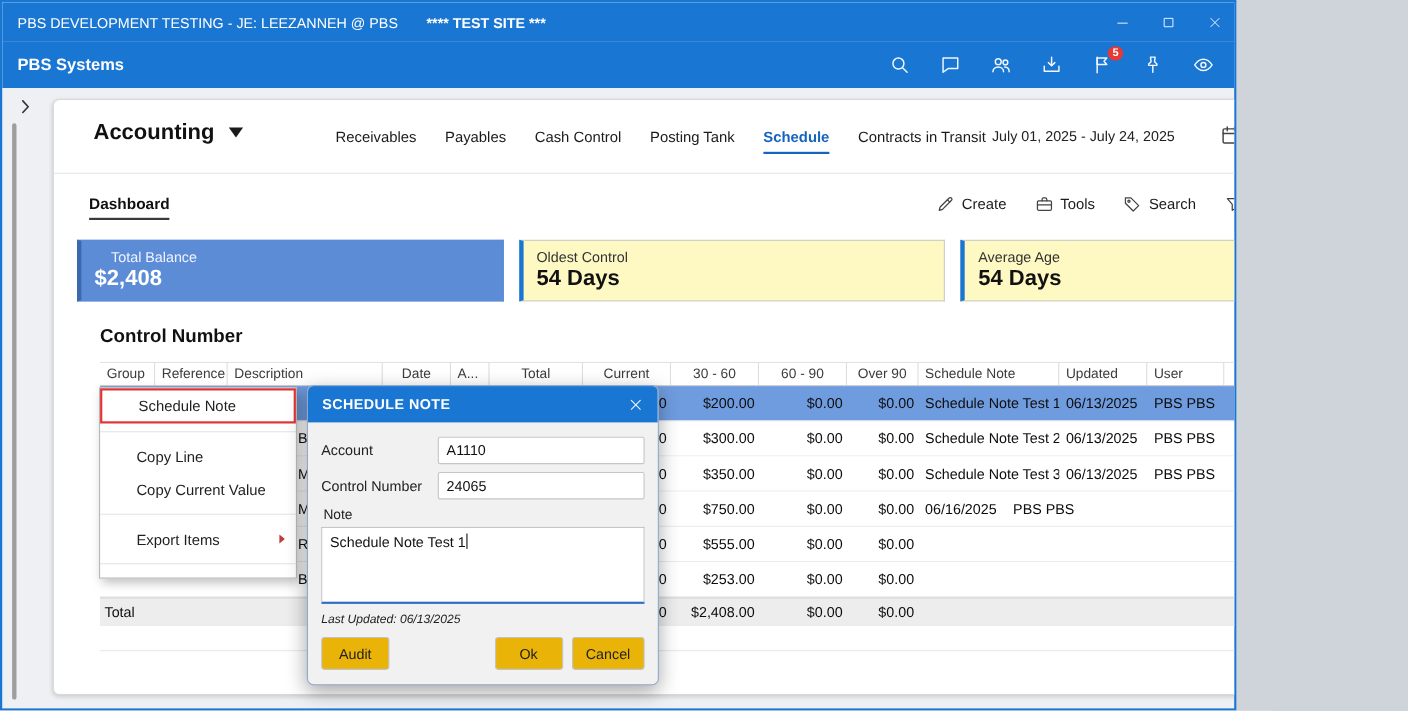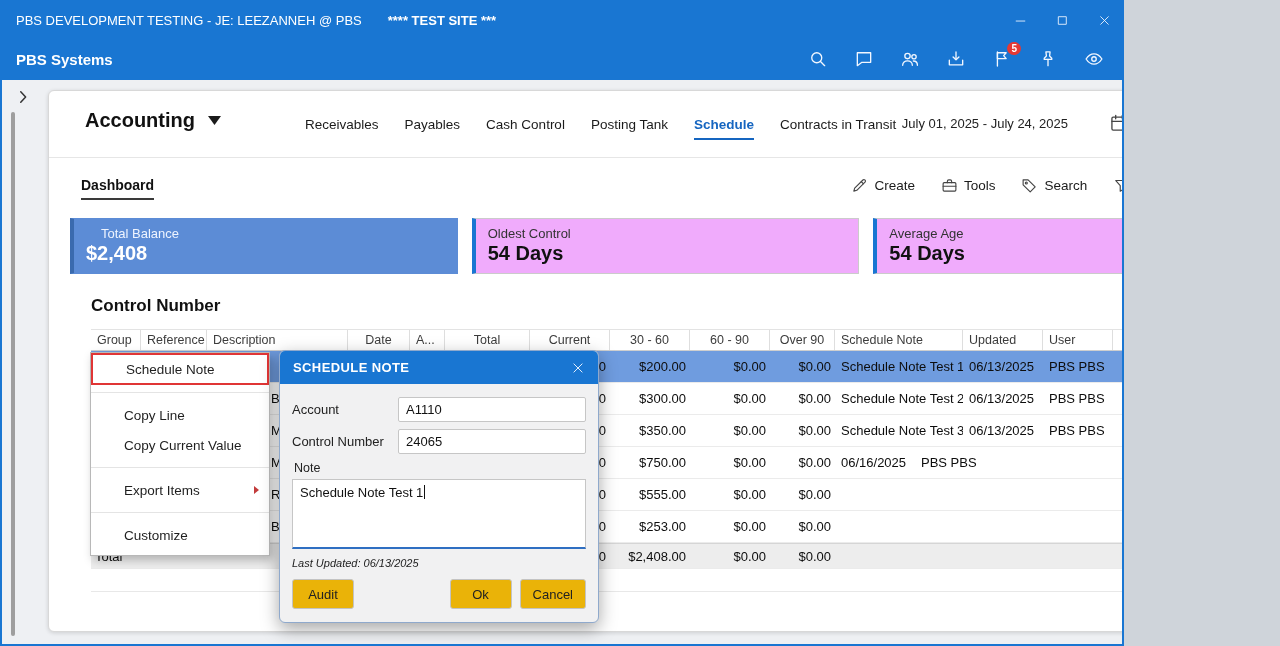--- a/index.html
+++ b/index.html
@@ -45,21 +45,21 @@
   .daterange{font-size:13px;color:#222;margin-right:21px;}
   .hicon{cursor:pointer;}
   .hdr-divider{position:absolute;left:0;top:66px;width:100%;border-top:1px solid #e6e6e6;}
 
   .view-tab{position:absolute;left:32px;top:86px;font-size:14px;font-weight:bold;color:#111;
     padding-bottom:5px;border-bottom:2px solid #3a3a3a;cursor:pointer;}
   .actions{position:absolute;right:14px;top:86px;display:flex;align-items:center;gap:26px;}
   .action{display:flex;align-items:center;gap:6px;font-size:13.5px;color:#1b1b1b;cursor:pointer;}
 
   .stats{position:absolute;left:21px;top:127px;width:1191px;display:flex;gap:14px;}
-  .stat{flex:1;height:56px;background:#f0abfc;border:1px solid #cbcbcb;border-left:4px solid #1976d2;
+  .stat{flex:1;height:56px;background:#fef9c3;border:1px solid #cbcbcb;border-left:4px solid #1976d2;
     padding:7px 12px;cursor:pointer;}
   .stat .t{font-size:13px;color:#333;}
   .stat .v{font-size:20px;font-weight:bold;color:#111;margin-top:1px;}
   .stat.sel{background:#5c8cd6;border:1px solid #5c8cd6;border-left:4px solid #3a6aae;}
   .stat.sel .t{color:#eef4ff;margin-left:15px;}
   .stat.sel .v{color:#fff;}
 
   .section-title{position:absolute;left:42px;top:205px;font-size:17px;font-weight:bold;color:#111;}
 
   
@@ -432,21 +432,20 @@
     <div class="cm-item hl">Schedule Note</div>
     <div class="cm-sep"></div>
     <div class="cm-item">Copy Line</div>
     <div class="cm-item">Copy Current Value</div>
     <div class="cm-sep"></div>
     <div class="cm-item">
       <span>Export Items</span>
       <span class="cm-arrow"></span>
     </div>
     <div class="cm-sep"></div>
-    <div class="cm-item">Customize</div>
   </div>
 
   <div class="dialog">
     <div class="dlg-head">
       <span class="dlg-title">SCHEDULE NOTE</span>
       <span class="dlg-close">
         <svg class="ico-w" width="14" height="14" viewBox="0 0 24 24">
             <line x1="5" y1="5" x2="19" y2="19"></line>
             <line x1="19" y1="5" x2="5" y2="19"></line>
           </svg>

